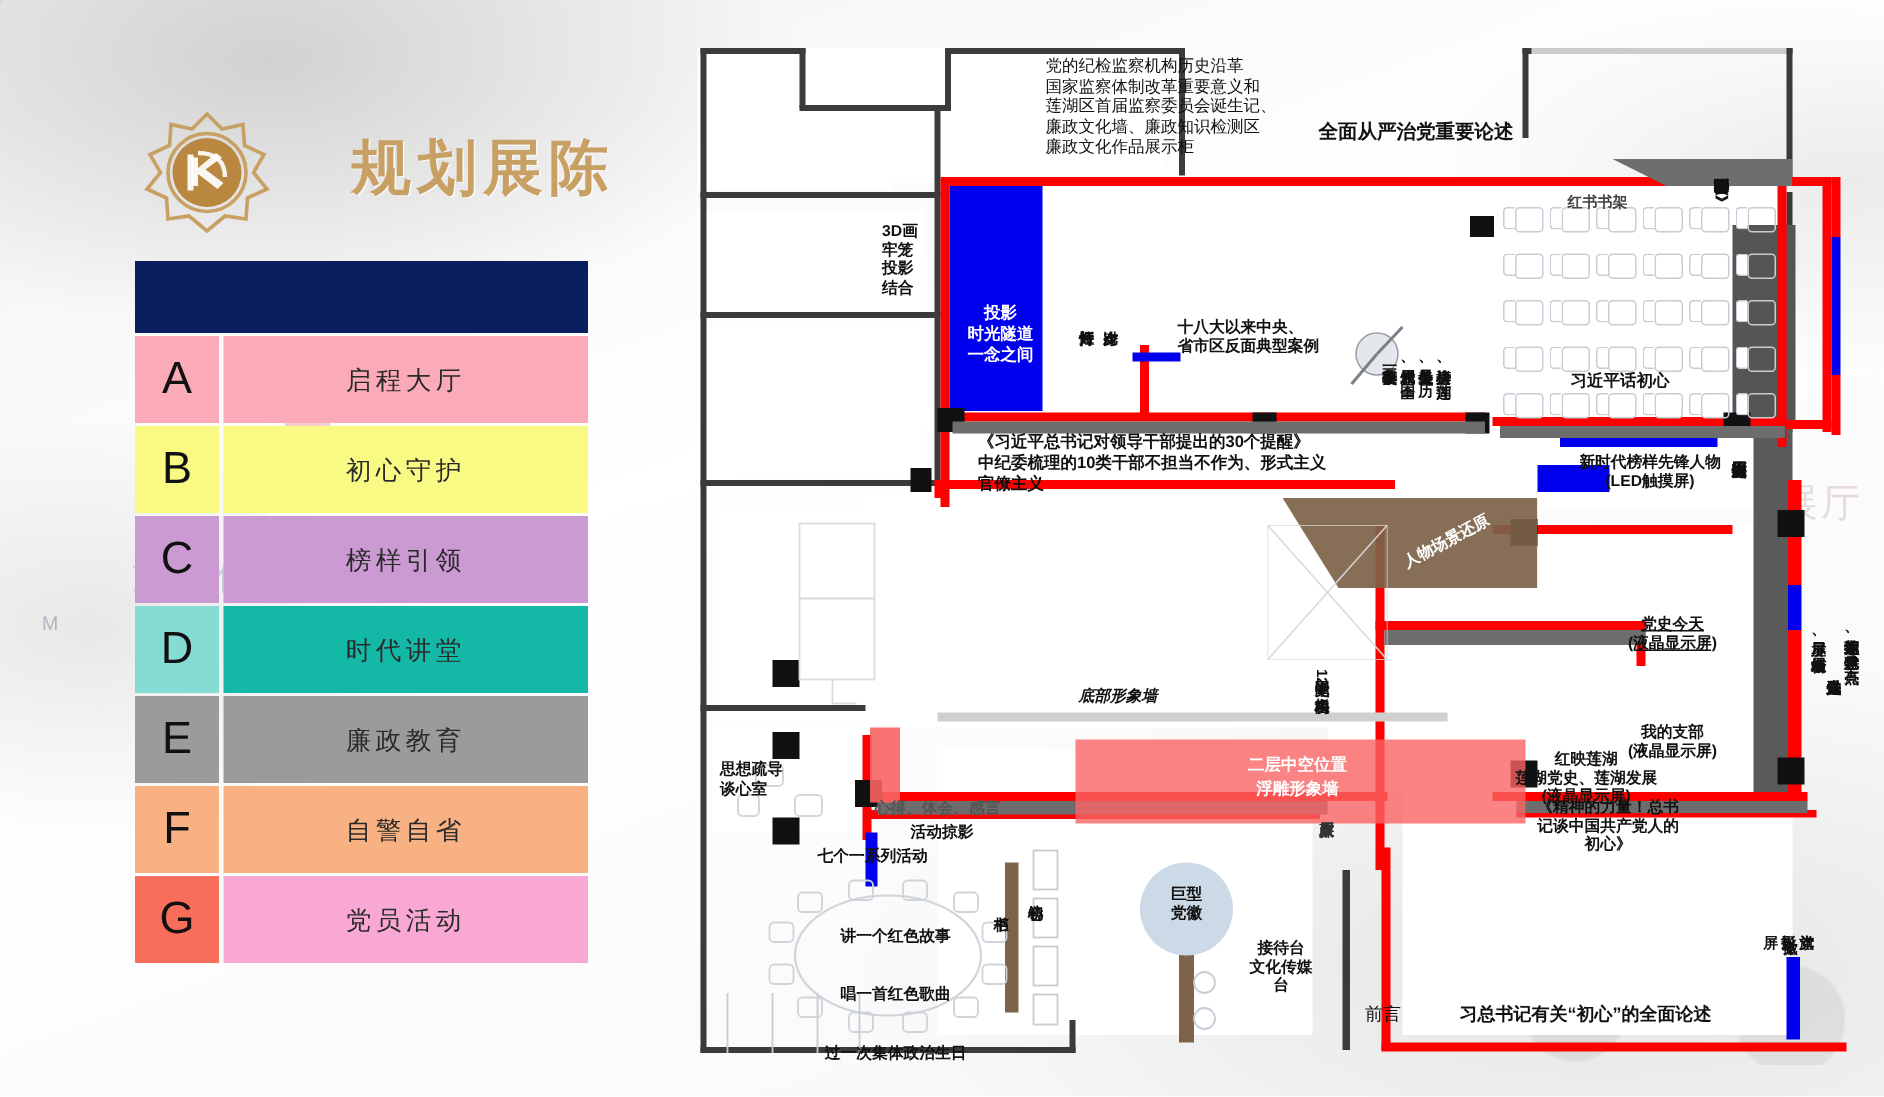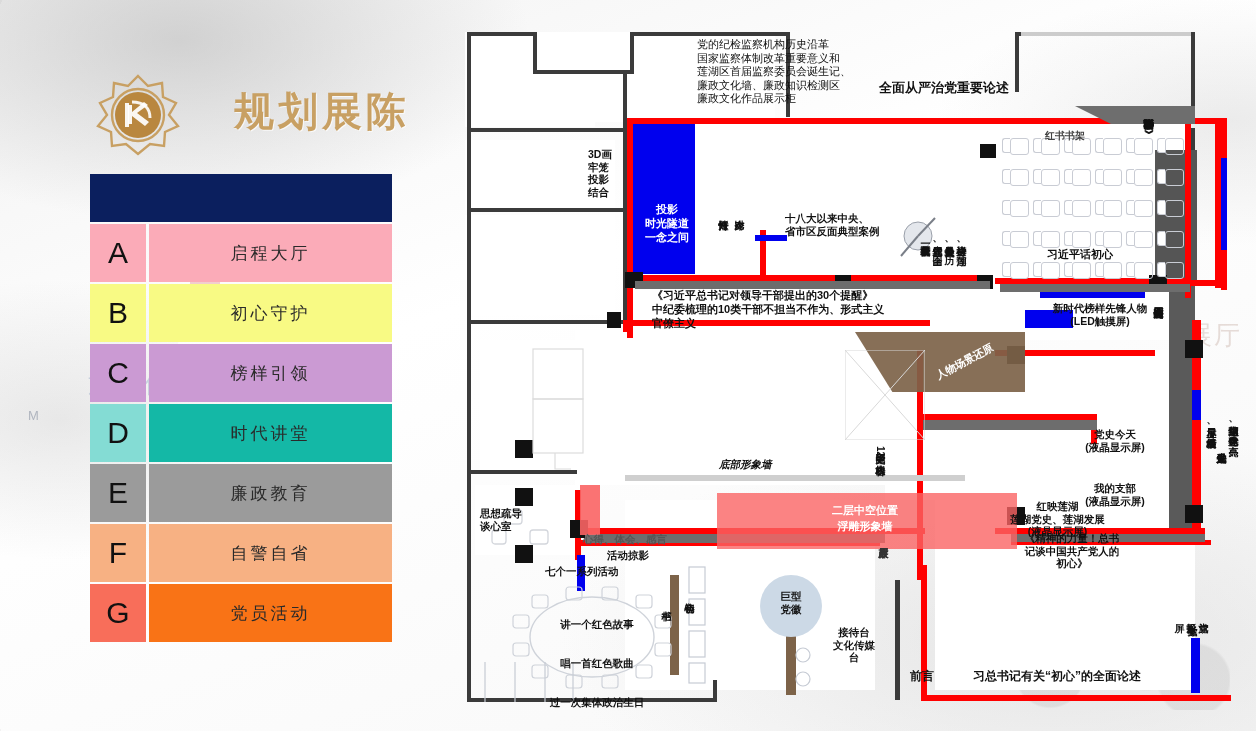--- a/index.html
+++ b/index.html
@@ -151,21 +151,21 @@
   <div class="lg-row">
     <div class="lg-key" style="background:#9b9b9b">E</div>
     <div class="lg-val" style="background:#9b9b9b">廉政教育</div>
   </div>
   <div class="lg-row">
     <div class="lg-key" style="background:#f7b183">F</div>
     <div class="lg-val" style="background:#f7b183">自警自省</div>
   </div>
   <div class="lg-row">
     <div class="lg-key" style="background:#f86e5a">G</div>
-    <div class="lg-val" style="background:#f97316">党员活动</div>
+    <div class="lg-val" style="background:#f9a8d4">党员活动</div>
   </div>
 </div>
 
 <div id="plan">
 
   <div class="room" style="left:10px;top:12px;width:130px;height:95px;"></div>
   <div class="room" style="left:60px;top:12px;width:260px;height:90px;"></div>
   <div class="room" style="left:170px;top:100px;width:560px;height:220px;"></div>
   <div class="room" style="left:10px;top:120px;width:150px;height:70px;"></div>
   <div class="room" style="left:10px;top:195px;width:150px;height:100px;"></div>
@@ -485,37 +485,37 @@
     
   </div>
   <div class="vlblb" style="left:205px;top:583px;">书柜</div>
   <div class="vlblb" style="left:228px;top:575px;">初心镜</div>
   <div class="lblb ctr" style="left:310px;top:570px;width:52px;">巨型
 党徽</div>
   <div class="lblb ctr" style="left:370px;top:606px;width:58px;">接待台
 文化传媒
 台</div>
 
-  <div class="lblb ctr" style="left:600px;top:408px;width:120px;">党史今天
+  <div class="lblb ctr" style="left:600px;top:390px;width:120px;text-decoration:underline;">党史今天
 (液晶显示屏)</div>
   <div class="lblb ctr" style="left:600px;top:462px;width:120px;">我的支部
 (液晶显示屏)</div>
   <div class="lblb ctr" style="left:520px;top:480px;width:165px;">红映莲湖
 莲湖党史、莲湖发展
 (液晶显示屏)</div>
   <div class="lblb ctr" style="left:552px;top:512px;width:130px;">《精神的力量！总书
 记谈中国共产党人的
 初心》</div>
 
   <div class="vlblb" style="left:750px;top:400px;">显示屏、展板墙结合</div>
   <div class="vlblb" style="left:772px;top:398px;">莲湖党组织、党建特色、亮点</div>
   <div class="vlblb" style="left:760px;top:425px;">先进党员风采</div>
 
   <div class="vlblb" style="left:718px;top:595px;">党旗
 投影
 屏</div>
   <div class="vlblb" style="left:731px;top:598px;">党徽</div>
 
-  <div class="lbl" style="left:455px;top:650px;font-size:12px;font-weight:700;text-align:right;">前言</div>
+  <div class="lbl" style="left:455px;top:650px;font-size:12px;font-weight:400;text-align:right;">前言</div>
   <div class="lbl" style="left:518px;top:650px;font-size:12px;font-weight:700;">习总书记有关“初心”的全面论述</div>
 
   <div class="vlblb" style="left:422px;top:520px;color:#333;">廉政展厅</div>
 </div>
 
 </body></html>

